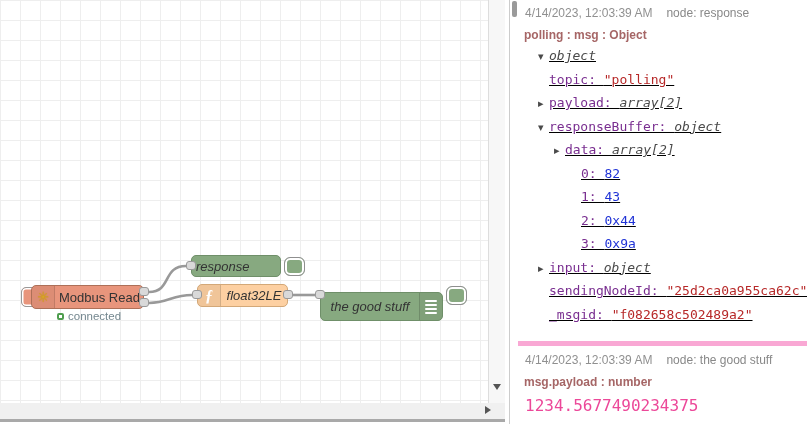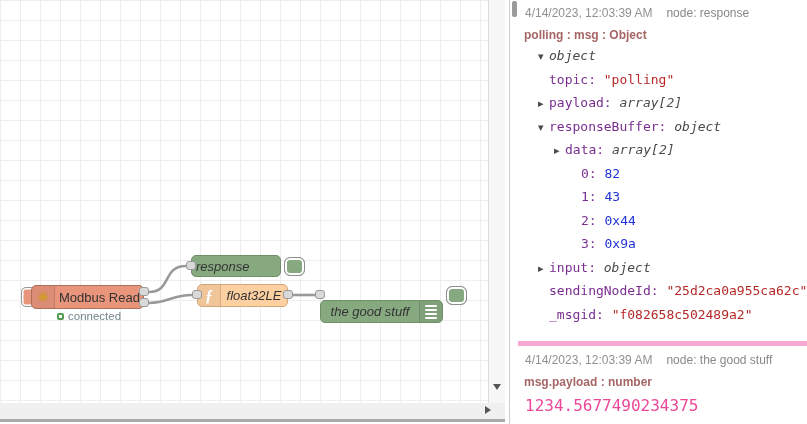--- a/index.html
+++ b/index.html
@@ -36,21 +36,21 @@
                  background:#e8957c; border:1px solid #ad7058; }
   #modbus-icon-glyph { color:#d8a428; font-size:14px; line-height:1;
                        text-shadow:0 0 1px #b8860b; }
 
   #node-response { left:191px; top:255px; width:90px; height:22px;
                    background:#87a980; border:1px solid #6f8f69;gap:32px; }
   #node-func { left:197px; top:284px; width:91px; height:23px;
                background:#fdd0a2; border:1px solid #d3a878; }
   #func-icon-glyph { color:#fff; font-size:16px; font-family:"Liberation Serif",serif;
                      font-style:italic; font-weight:bold; line-height:1; }
-  #node-goodstuff { left:320px; top:300px; width:123px; height:23px;
+  #node-goodstuff { left:320px; top:292px; width:123px; height:29px;
                     background:#87a980; border:1px solid #6f8f69;text-align:center; }
 
   .hamburger { display:flex; flex-direction:column; justify-content:center; gap:2px; }
   .hamburger i { display:block; width:12px; height:2px; background:#fff; border-radius:1px; }
 
   .toggle-btn {
     position:absolute; width:21px; height:19px; border-radius:6px;
     border:1px solid #8f8f8f; background:#87a980;
     box-shadow:inset 0 0 0 2px #fff;
   }
@@ -94,21 +94,21 @@
                    background:#9a9a9a; border-radius:2px; }
 
   
   #debug-panel { position:absolute; left:518px; top:0; width:289px; height:424px;
                  background:#fff; overflow:hidden; }
   .dbg-msg + .dbg-msg { border-top:5px solid #f9a8d4; margin-top:15px; padding-top:1px; }
   .dbg-header { margin:6px 8px 0 7px; font-size:12px; color:#909090; white-space:nowrap; }
   .dbg-header .nodename { margin-left:14px; color:#888; }
   .dbg-meta { margin:8px 8px 2px 6px; font-size:12px; color:#a66666; white-space:nowrap;font-weight:bold; }
   .dbg-tree { margin-top:2px; font-family:"DejaVu Sans Mono", monospace; font-size:13px; }
-  .tree-row { height:23.5px; line-height:23.5px; white-space:nowrap; }
+  .tree-row { height:23.5px; line-height:23.5px; white-space:nowrap;text-decoration:underline; }
   .caret { display:inline-block; width:11px; margin-left:-11px; color:#4a4a4a;
            font-size:11px; font-family:"Liberation Sans",sans-serif; }
   .tkey { color:#792e90; }
   .tval.string { color:#b72828; }
   .tval.number { color:#2033d6; }
   .tval.type { color:#4a4a4a; font-style:italic; }
   .raw-badge { display:inline-block; margin-left:9px; padding:0 5px; border:1px solid #c8c8c8;
                border-radius:3px; font-size:10.5px; font-style:italic; color:#999;
                line-height:15px; vertical-align:1px; background:#fff; }
   .dbg-value { margin:7px 8px 2px 7px; font-family:"DejaVu Sans Mono", monospace;

